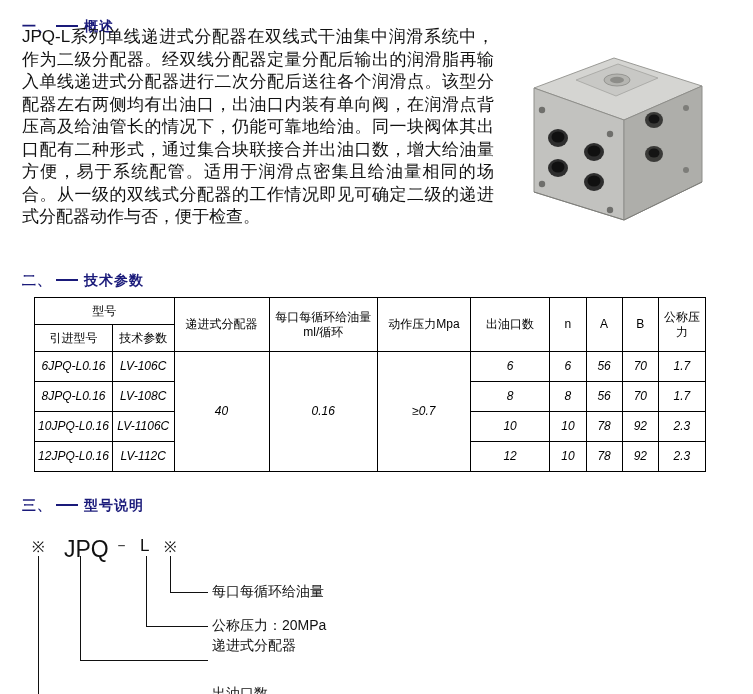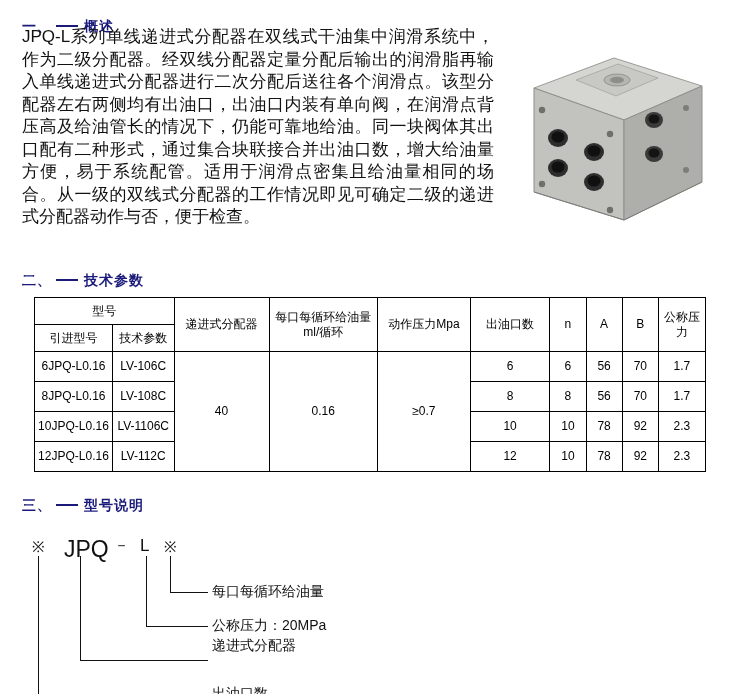--- a/index.html
+++ b/index.html
@@ -80,20 +80,21 @@
     padding: 2px 2px;
     font-weight: normal;
     color: #000;
     line-height: 15px;
   }
   table.spec th {
     height: 22px;
   }
   table.spec td {
     height: 25px;
+    font-style: italic;
   }
   .hdr-model { width: 130px; }
   .col-std { width: 78px; }
   .col-imp { width: 60px; }
   .col-press { width: 102px; }
   .col-oil { width: 116px; }
   .col-act { width: 98px; }
   .col-count { width: 84px; }
   .col-n { width: 34px; }
   .col-a { width: 34px; }

